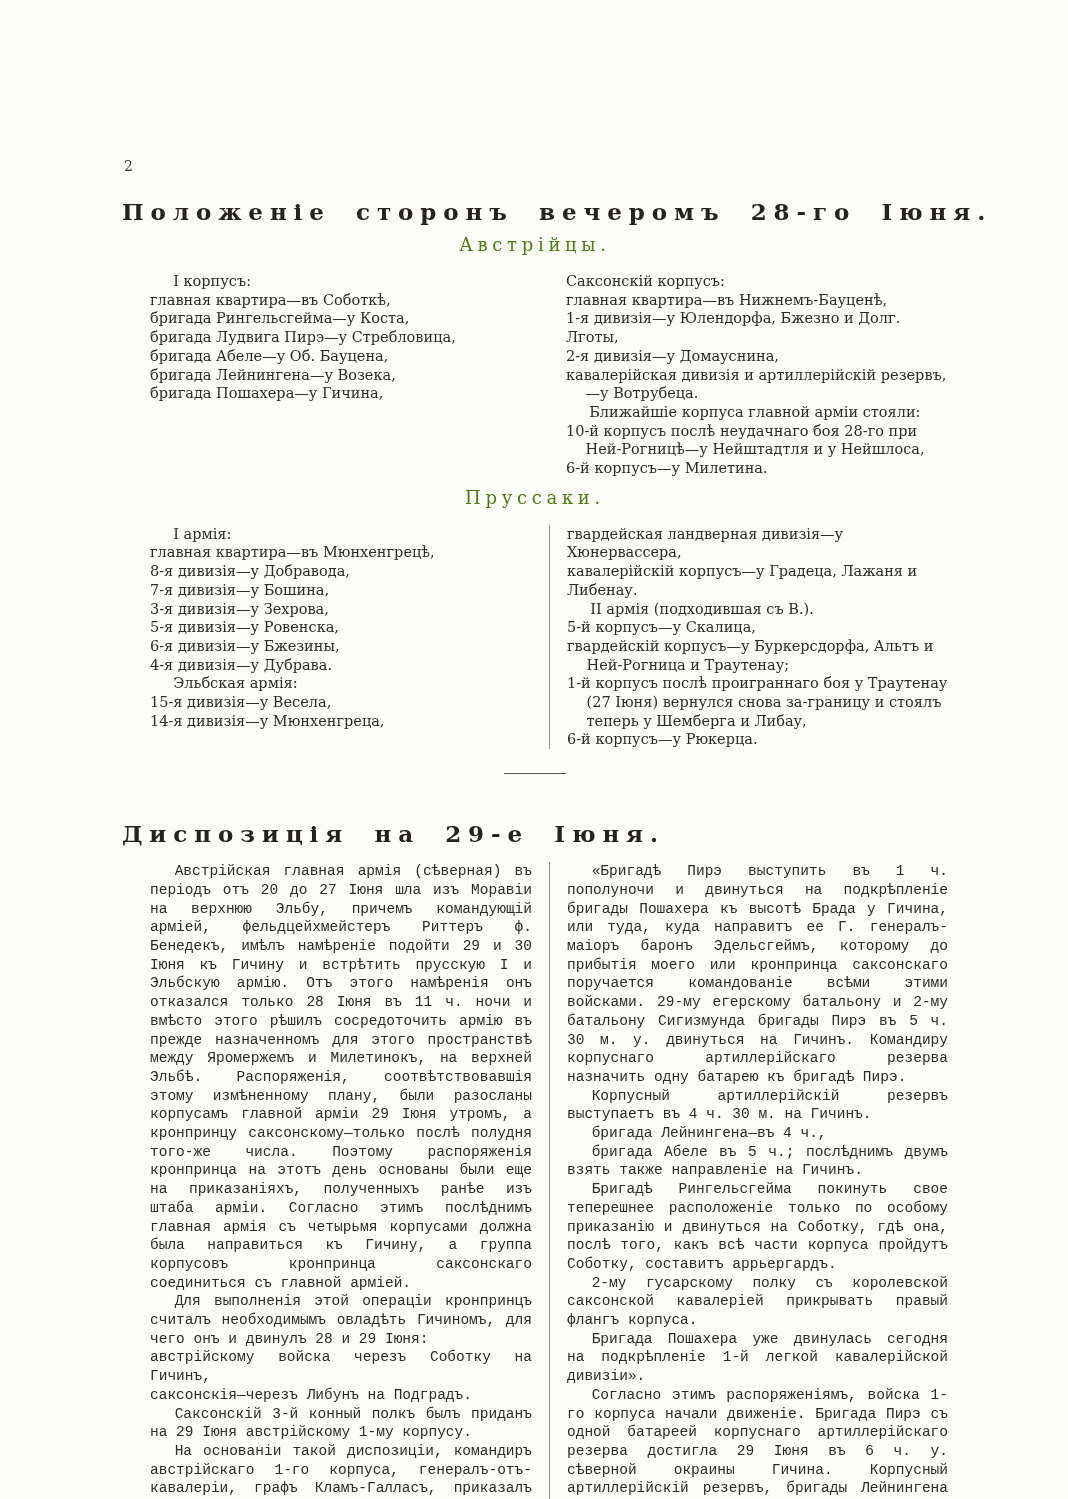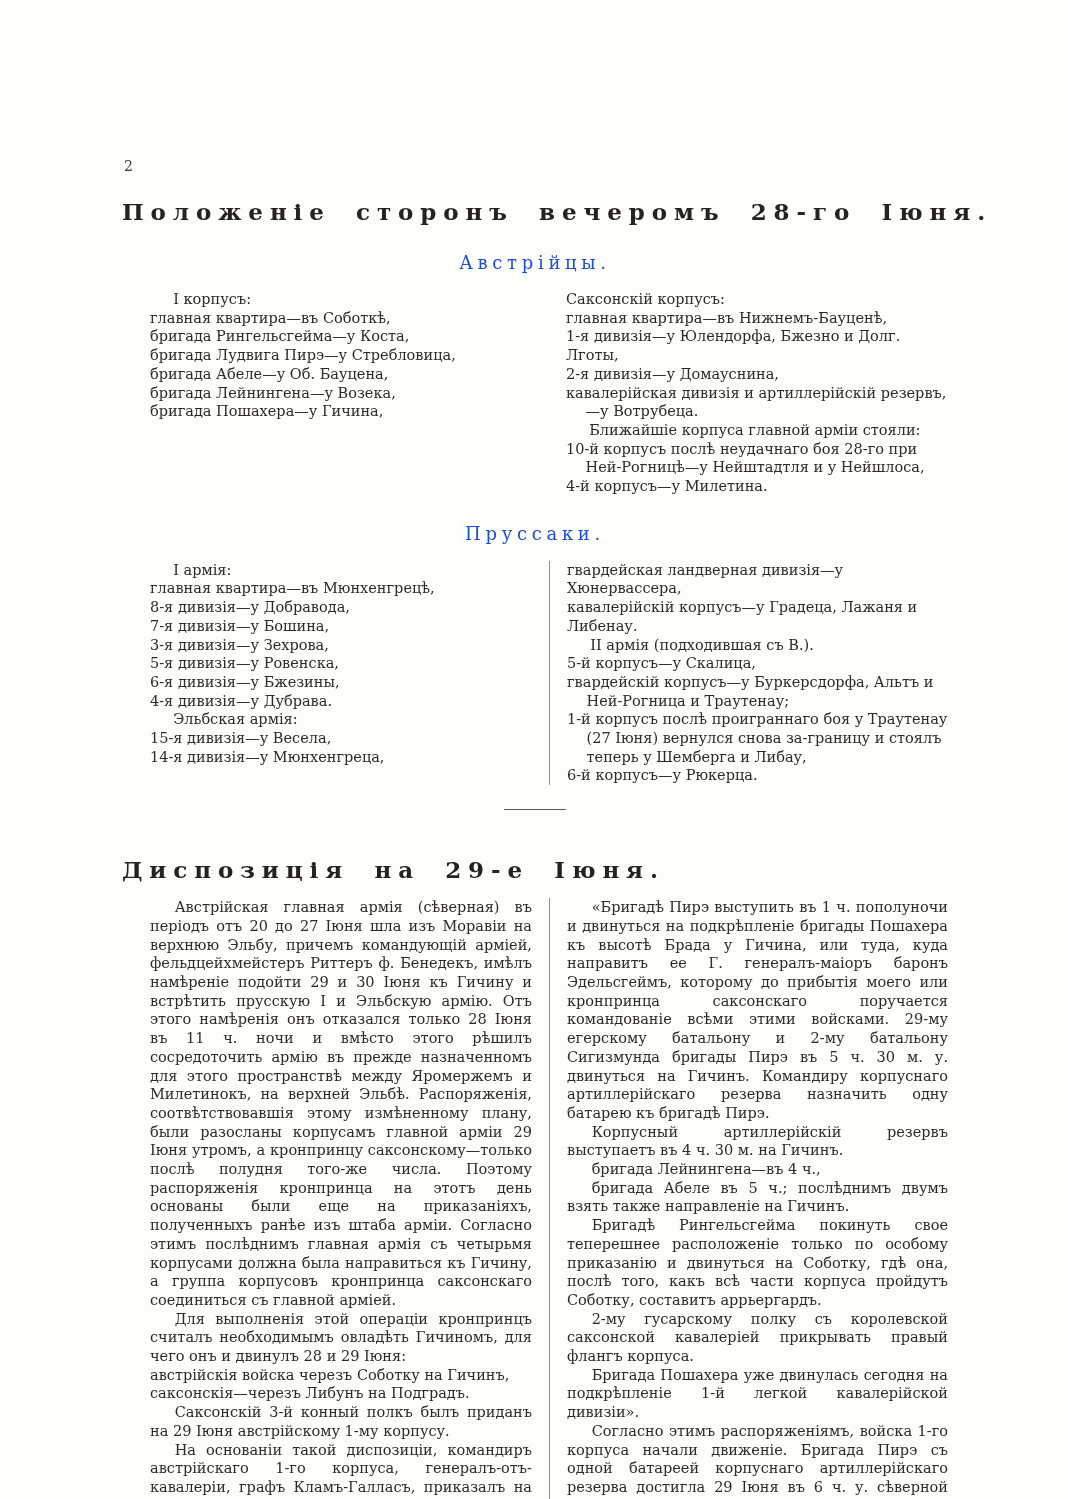--- a/index.html
+++ b/index.html
@@ -33,38 +33,38 @@
     white-space: nowrap;
     color: #262220;
     margin-top: 46px;
   }
   .main-title.first { margin-top: 48px; }
   .sub-title {
     text-align: center;
     font-size: 18px;
     font-weight: 400;
     letter-spacing: 0.26em;
-    margin-top: 27px;
-    color: #1d4ed8;
+    margin-top: 9px;
+    color: #4d7c0f;
   }
   .two-col {
     display: flex;
     margin-top: 17px;
     font-size: 14.5px;
     line-height: 1.29;
   }
   .col-left  { width: 50%; padding-right: 17px; margin-left: 28px; }
   .col-right { width: 50%; padding-left: 17px; }
   .ruled .col-right { border-left: 1px solid #998d7f; }
   
   .line { text-indent: 0; }
   .line.lead { text-indent: 1.6em; }
   .line.hang { padding-left: 1.35em; text-indent: -1.35em; }
   
-  .para { text-align: justify; }
+  .para { text-align: justify; font-family: Liberation Mono, monospace; }
   .para.indent { text-indent: 1.7em; }
   .para.flush  { text-indent: 0; }
   .para.center { text-align: center; text-indent: 0; margin-top: 15px; }
   .section-divider {
     width: 62px;
     height: 1px;
     background: #5f574d;
     margin: 24px auto 0;
   }
   .disposition-block { margin-top: 15px; }
@@ -90,21 +90,21 @@
         <p class="line">бригада Пошахера—у Гичина,</p>
       </div>
     <div class="col-right">
         <p class="line">Саксонскій корпусъ:</p>
         <p class="line">главная квартира—въ Нижнемъ-Бауценѣ,</p>
         <p class="line">1-я дивизія—у Юлендорфа, Бжезно и Долг. Лготы,</p>
         <p class="line">2-я дивизія—у Домауснина,</p>
         <p class="line hang">кавалерійская дивизія и артиллерійскій резервъ,—у Вотрубеца.</p>
         <p class="line lead">Ближайшіе корпуса главной арміи стояли:</p>
         <p class="line hang">10-й корпусъ послѣ неудачнаго боя 28-го при Ней-Рогницѣ—у Нейштадтля и у Нейшлоса,</p>
-        <p class="line">4-й корпусъ—у Милетина.</p>
+        <p class="line">6-й корпусъ—у Милетина.</p>
       </div>
   </div>
 
   <h2 class="sub-title">Пруссаки.</h2>
   <div class="two-col ruled">
     <div class="col-left">
         <p class="line lead">I армія:</p>
         <p class="line">главная квартира—въ Мюнхенгрецѣ,</p>
         <p class="line">8-я дивизія—у Добравода,</p>
         <p class="line">7-я дивизія—у Бошина,</p>
@@ -128,21 +128,21 @@
   </div>
 
   <div class="section-divider"></div>
 
   <h1 class="main-title">Диспозиція на 29-е Іюня.</h1>
 
   <div class="two-col ruled disposition-block">
     <div class="col-left">
         <p class="para indent">Австрійская главная армія (сѣверная) въ періодъ отъ 20 до 27 Іюня шла изъ Моравіи на верхнюю Эльбу, причемъ командующій арміей, фельдцейхмейстеръ Риттеръ ф. Бенедекъ, имѣлъ намѣреніе подойти 29 и 30 Іюня къ Гичину и встрѣтить прусскую I и Эльбскую армію. Отъ этого намѣренія онъ отказался только 28 Іюня въ 11 ч. ночи и вмѣсто этого рѣшилъ сосредоточить армію въ прежде назначенномъ для этого пространствѣ между Яромержемъ и Милетинокъ, на верхней Эльбѣ. Распоряженія, соотвѣтствовавшія этому измѣненному плану, были разосланы корпусамъ главной арміи 29 Іюня утромъ, а кронпринцу саксонскому—только послѣ полудня того-же числа. Поэтому распоряженія кронпринца на этотъ день основаны были еще на приказаніяхъ, полученныхъ ранѣе изъ штаба арміи. Согласно этимъ послѣднимъ главная армія съ четырьмя корпусами должна была направиться къ Гичину, а группа корпусовъ кронпринца саксонскаго соединиться съ главной арміей.</p>
         <p class="para indent">Для выполненія этой операціи кронпринцъ считалъ необходимымъ овладѣть Гичиномъ, для чего онъ и двинулъ 28 и 29 Іюня:</p>
-        <p class="para flush">австрійскія войска черезъ Соботку на Гичинъ,</p>
+        <p class="para flush">австрійскому войска черезъ Соботку на Гичинъ,</p>
         <p class="para flush">саксонскія—черезъ Либунъ на Подградъ.</p>
         <p class="para indent">Саксонскій 3-й конный полкъ былъ приданъ на 29 Іюня австрійскому 1-му корпусу.</p>
         <p class="para indent">На основаніи такой диспозиціи, командиръ австрійскаго 1-го корпуса, генералъ-отъ-кавалеріи, графъ Кламъ-Галласъ, приказалъ на 29 Іюня:</p>
         <p class="para center">(См. планъ боя).</p>
       </div>
     <div class="col-right">
         <p class="para indent">«Бригадѣ Пирэ выступить въ 1 ч. пополуночи и двинуться на подкрѣпленіе бригады Пошахера къ высотѣ Брада у Гичина, или туда, куда направитъ ее Г. генералъ-маіоръ баронъ Эдельсгеймъ, которому до прибытія моего или кронпринца саксонскаго поручается командованіе всѣми этими войсками. 29-му егерскому батальону и 2-му батальону Сигизмунда бригады Пирэ въ 5 ч. 30 м. у. двинуться на Гичинъ. Командиру корпуснаго артиллерійскаго резерва назначить одну батарею къ бригадѣ Пирэ.</p>
         <p class="para indent">Корпусный артиллерійскій резервъ выступаетъ въ 4 ч. 30 м. на Гичинъ.</p>
         <p class="para indent">бригада Лейнингена—въ 4 ч.,</p>
         <p class="para indent">бригада Абеле въ 5 ч.; послѣднимъ двумъ взять также направленіе на Гичинъ.</p>

